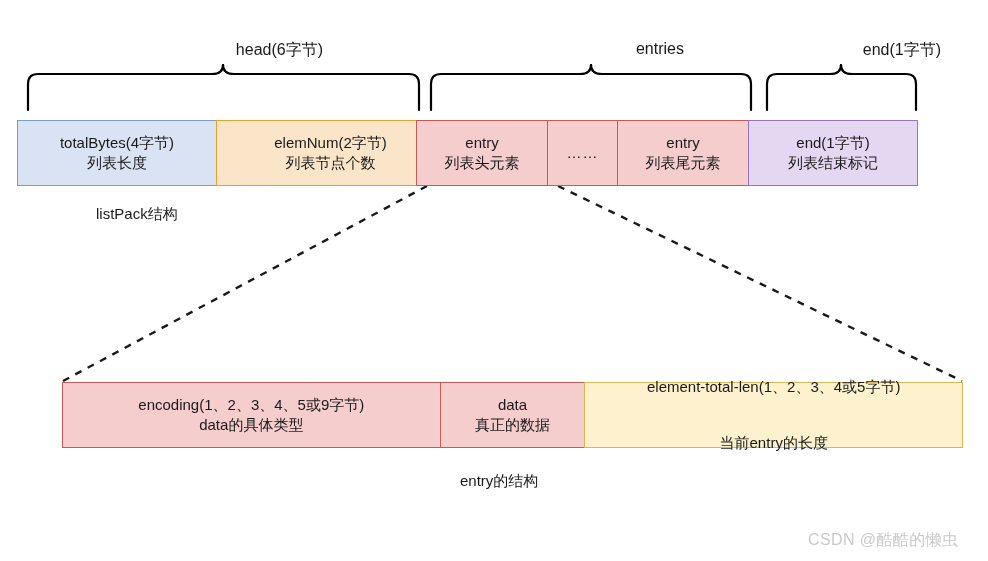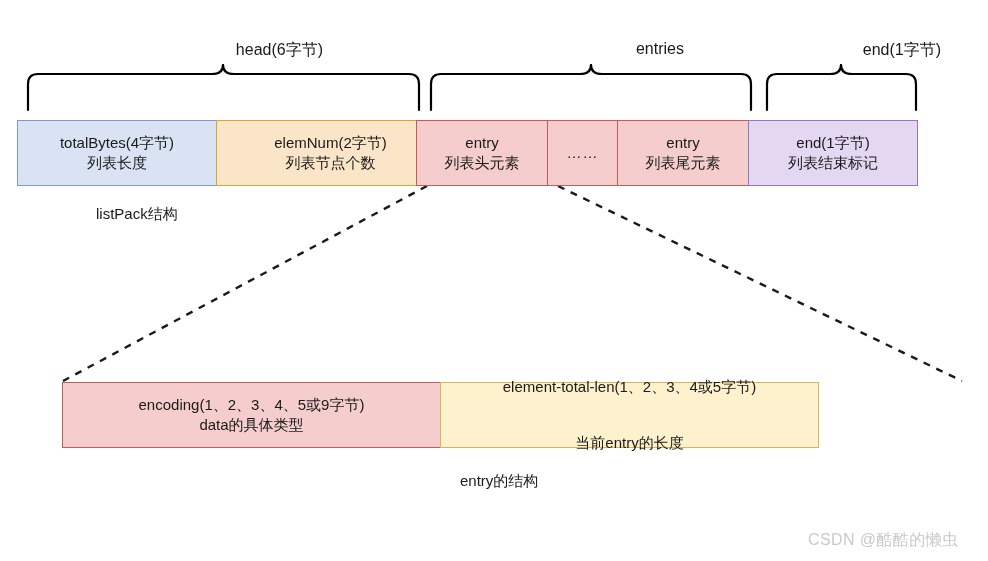--- a/index.html
+++ b/index.html
@@ -153,20 +153,24 @@
 
   <div class="caption" style="left:96px; top:205px;">listPack结构</div>
 
   <div class="struct-row" style="left:62px; top:382px; width:901px; height:66px;">
 
     <div class="cell c-pink" style="width:379px;">
       <span class="l1">encoding(1、2、3、4、5或9字节)</span>
       <span class="l2">data的具体类型</span>
     </div>
 
+    <div class="cell c-pink" style="width:146px;">
+      <span class="l1">data</span>
+      <span class="l2">真正的数据</span>
+    </div>
 
     <div class="cell c-yellow" style="width:379px;">
       <span class="l1">element-total-len(1、2、3、4或5字节)</span>
       <span class="l2">当前entry的长度</span>
     </div>
   </div>
 
   <div class="caption" style="left:460px; top:472px;">entry的结构</div>
 
   <div class="watermark" style="left:808px; top:530px;">CSDN @酷酷的懒虫</div>

